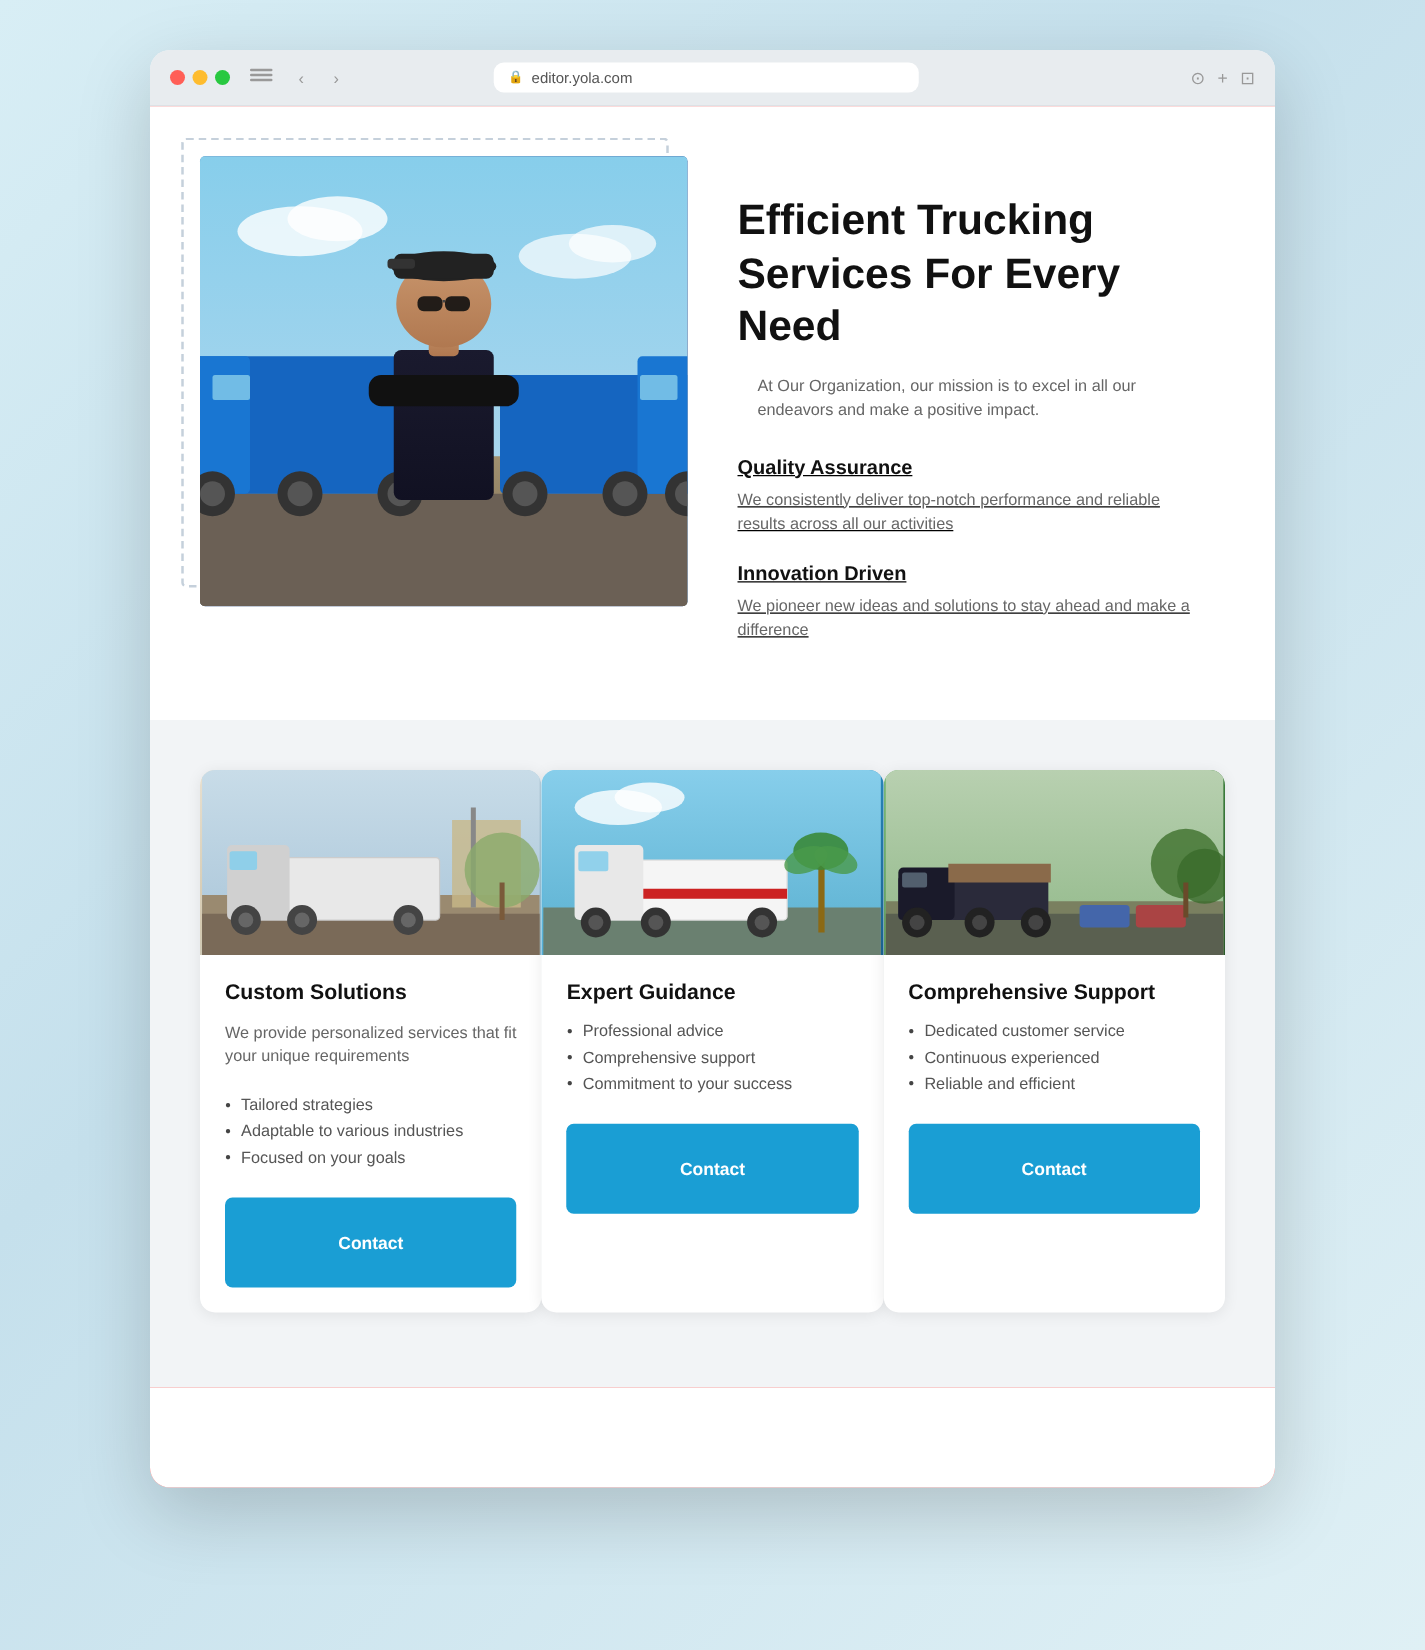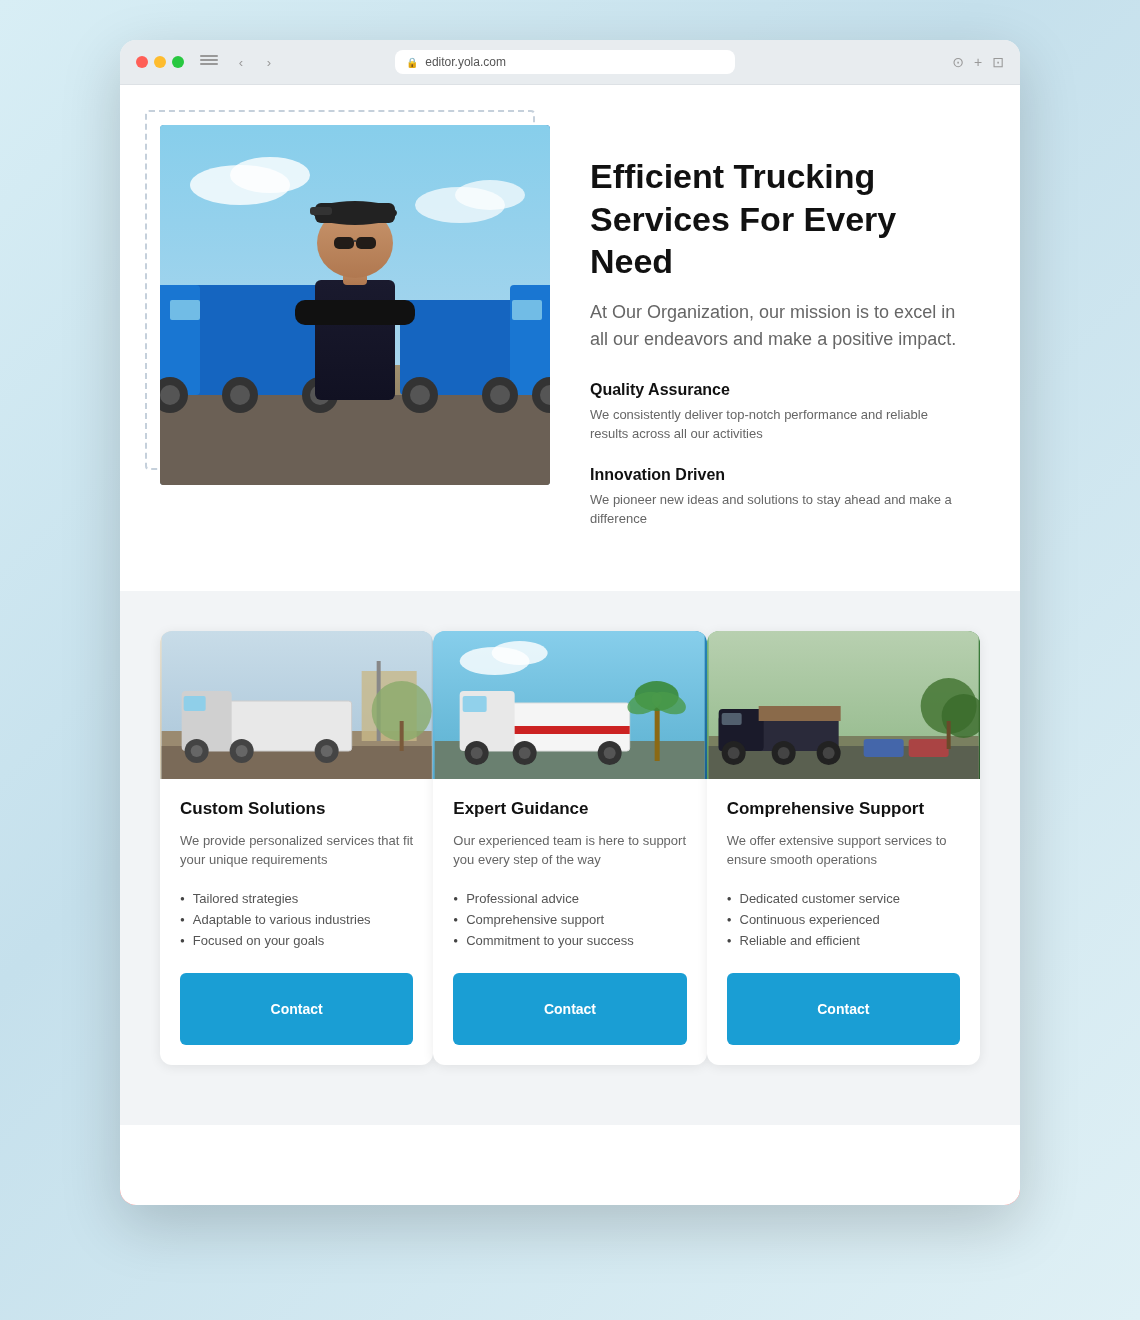--- a/index.html
+++ b/index.html
@@ -110,27 +110,29 @@
       padding-top: 30px;
     }
     .hero-title {
       font-size: 34px;
       font-weight: 800;
       color: #111;
       line-height: 1.25;
       margin-bottom: 16px;
     }
     .hero-subtitle {
-      font-size: 18px;
+      font-size: 13px;
       color: #666;
       line-height: 1.5;
       margin-bottom: 28px;
+      margin-left: 16px;
     }
     .feature-block {
       margin-bottom: 22px;
+      text-decoration: underline;
     }
     .feature-title {
       font-size: 16px;
       font-weight: 700;
       color: #111;
       margin-bottom: 6px;
     }
     .feature-desc {
       font-size: 13px;
       color: #666;
@@ -418,21 +420,20 @@
             <ellipse cx="222" cy="65" rx="22" ry="15" fill="#3a8a3a" opacity="0.9"></ellipse>
             <ellipse cx="210" cy="72" rx="18" ry="10" fill="#4a9a4a" opacity="0.8" transform="rotate(-20 210 72)"></ellipse>
             <ellipse cx="234" cy="72" rx="18" ry="10" fill="#4a9a4a" opacity="0.8" transform="rotate(20 234 72)"></ellipse>
 
             <ellipse cx="60" cy="30" rx="35" ry="14" fill="rgba(255,255,255,0.8)"></ellipse>
             <ellipse cx="85" cy="22" rx="28" ry="12" fill="rgba(255,255,255,0.8)"></ellipse>
           </svg>
         </div>
         <div class="card-body">
           <div class="card-title">Expert Guidance</div>
-          <div class="card-desc">Our experienced team is here to support you every step of the way</div>
           <ul class="card-list">
             <li>Professional advice</li>
             <li>Comprehensive support</li>
             <li>Commitment to your success</li>
           </ul>
           <button class="contact-btn">Contact</button>
         </div>
       </div>
 
       <div class="card">
@@ -464,21 +465,20 @@
             <rect x="155" y="108" width="40" height="18" rx="3" fill="#4466aa"></rect>
             <rect x="200" y="108" width="40" height="18" rx="3" fill="#aa4444"></rect>
 
             <circle cx="240" cy="75" r="28" fill="#4a7a3a" opacity="0.9"></circle>
             <circle cx="255" cy="85" r="22" fill="#3a6a2a" opacity="0.8"></circle>
             <rect x="238" y="90" width="4" height="28" fill="#6a4a2a"></rect>
           </svg>
         </div>
         <div class="card-body">
           <div class="card-title">Comprehensive Support</div>
-          <div class="card-desc">We offer extensive support services to ensure smooth operations</div>
           <ul class="card-list">
             <li>Dedicated customer service</li>
             <li>Continuous experienced</li>
             <li>Reliable and efficient</li>
           </ul>
           <button class="contact-btn">Contact</button>
         </div>
       </div>
 
     </div>

